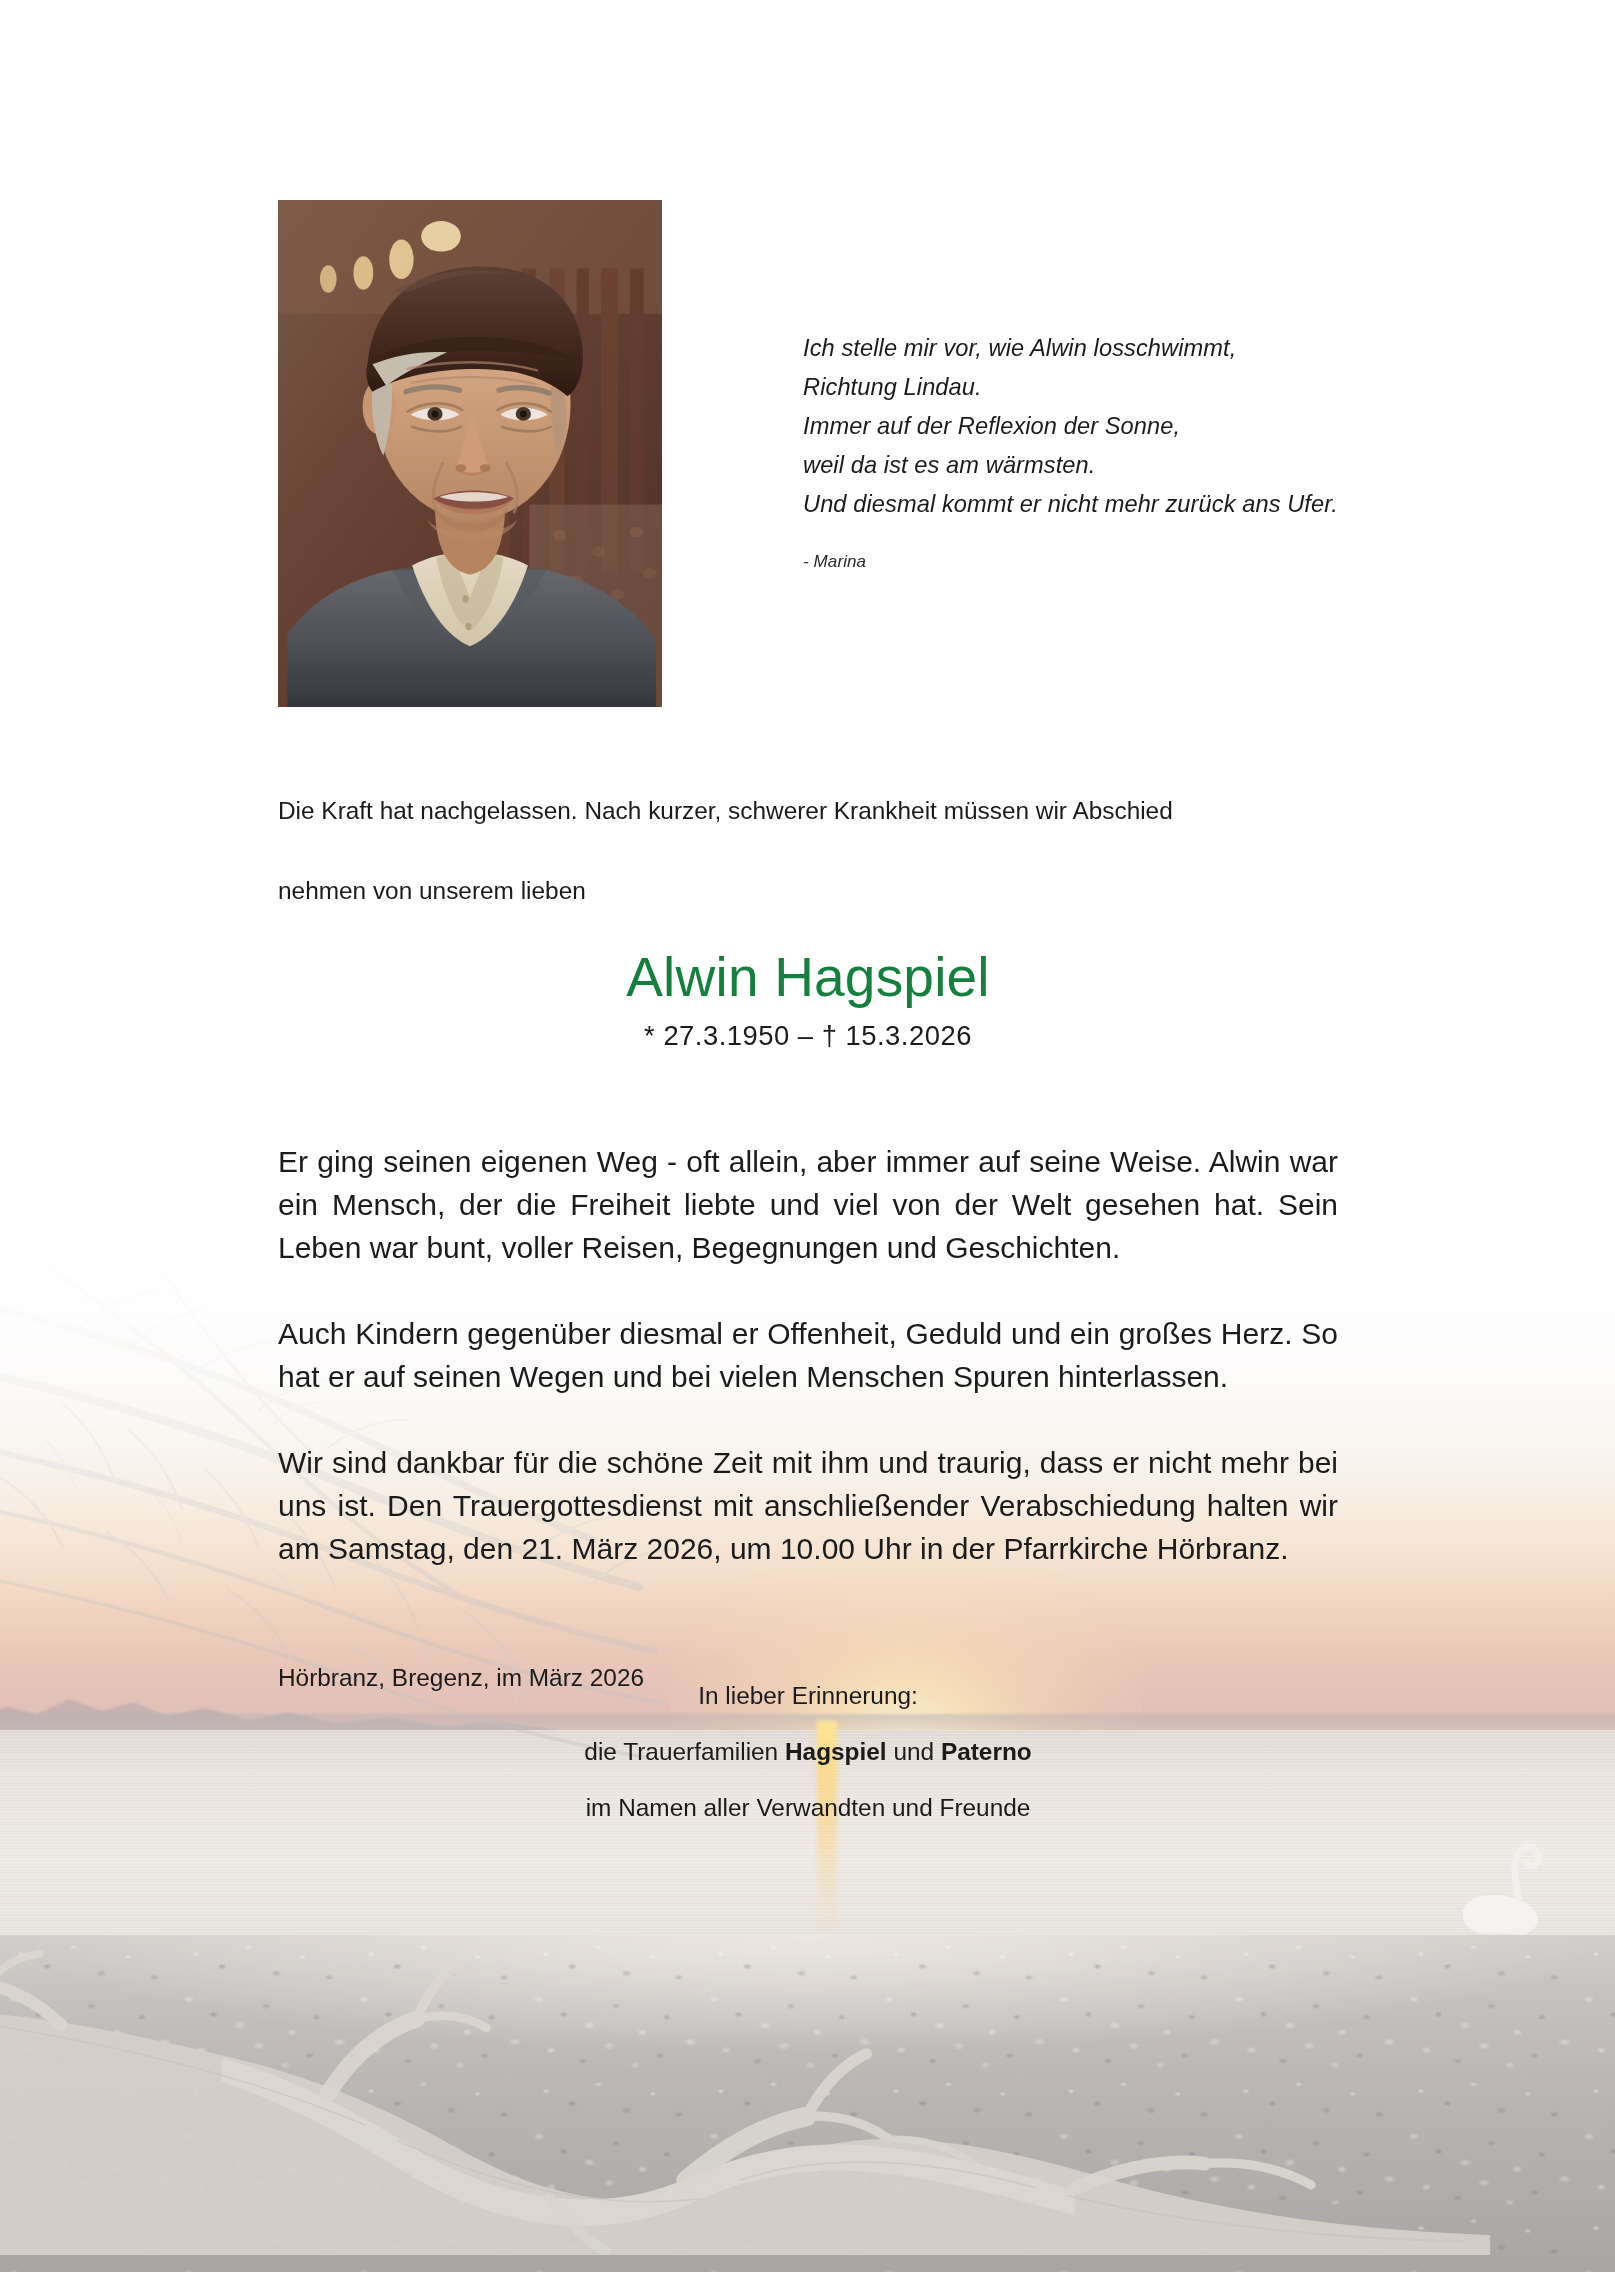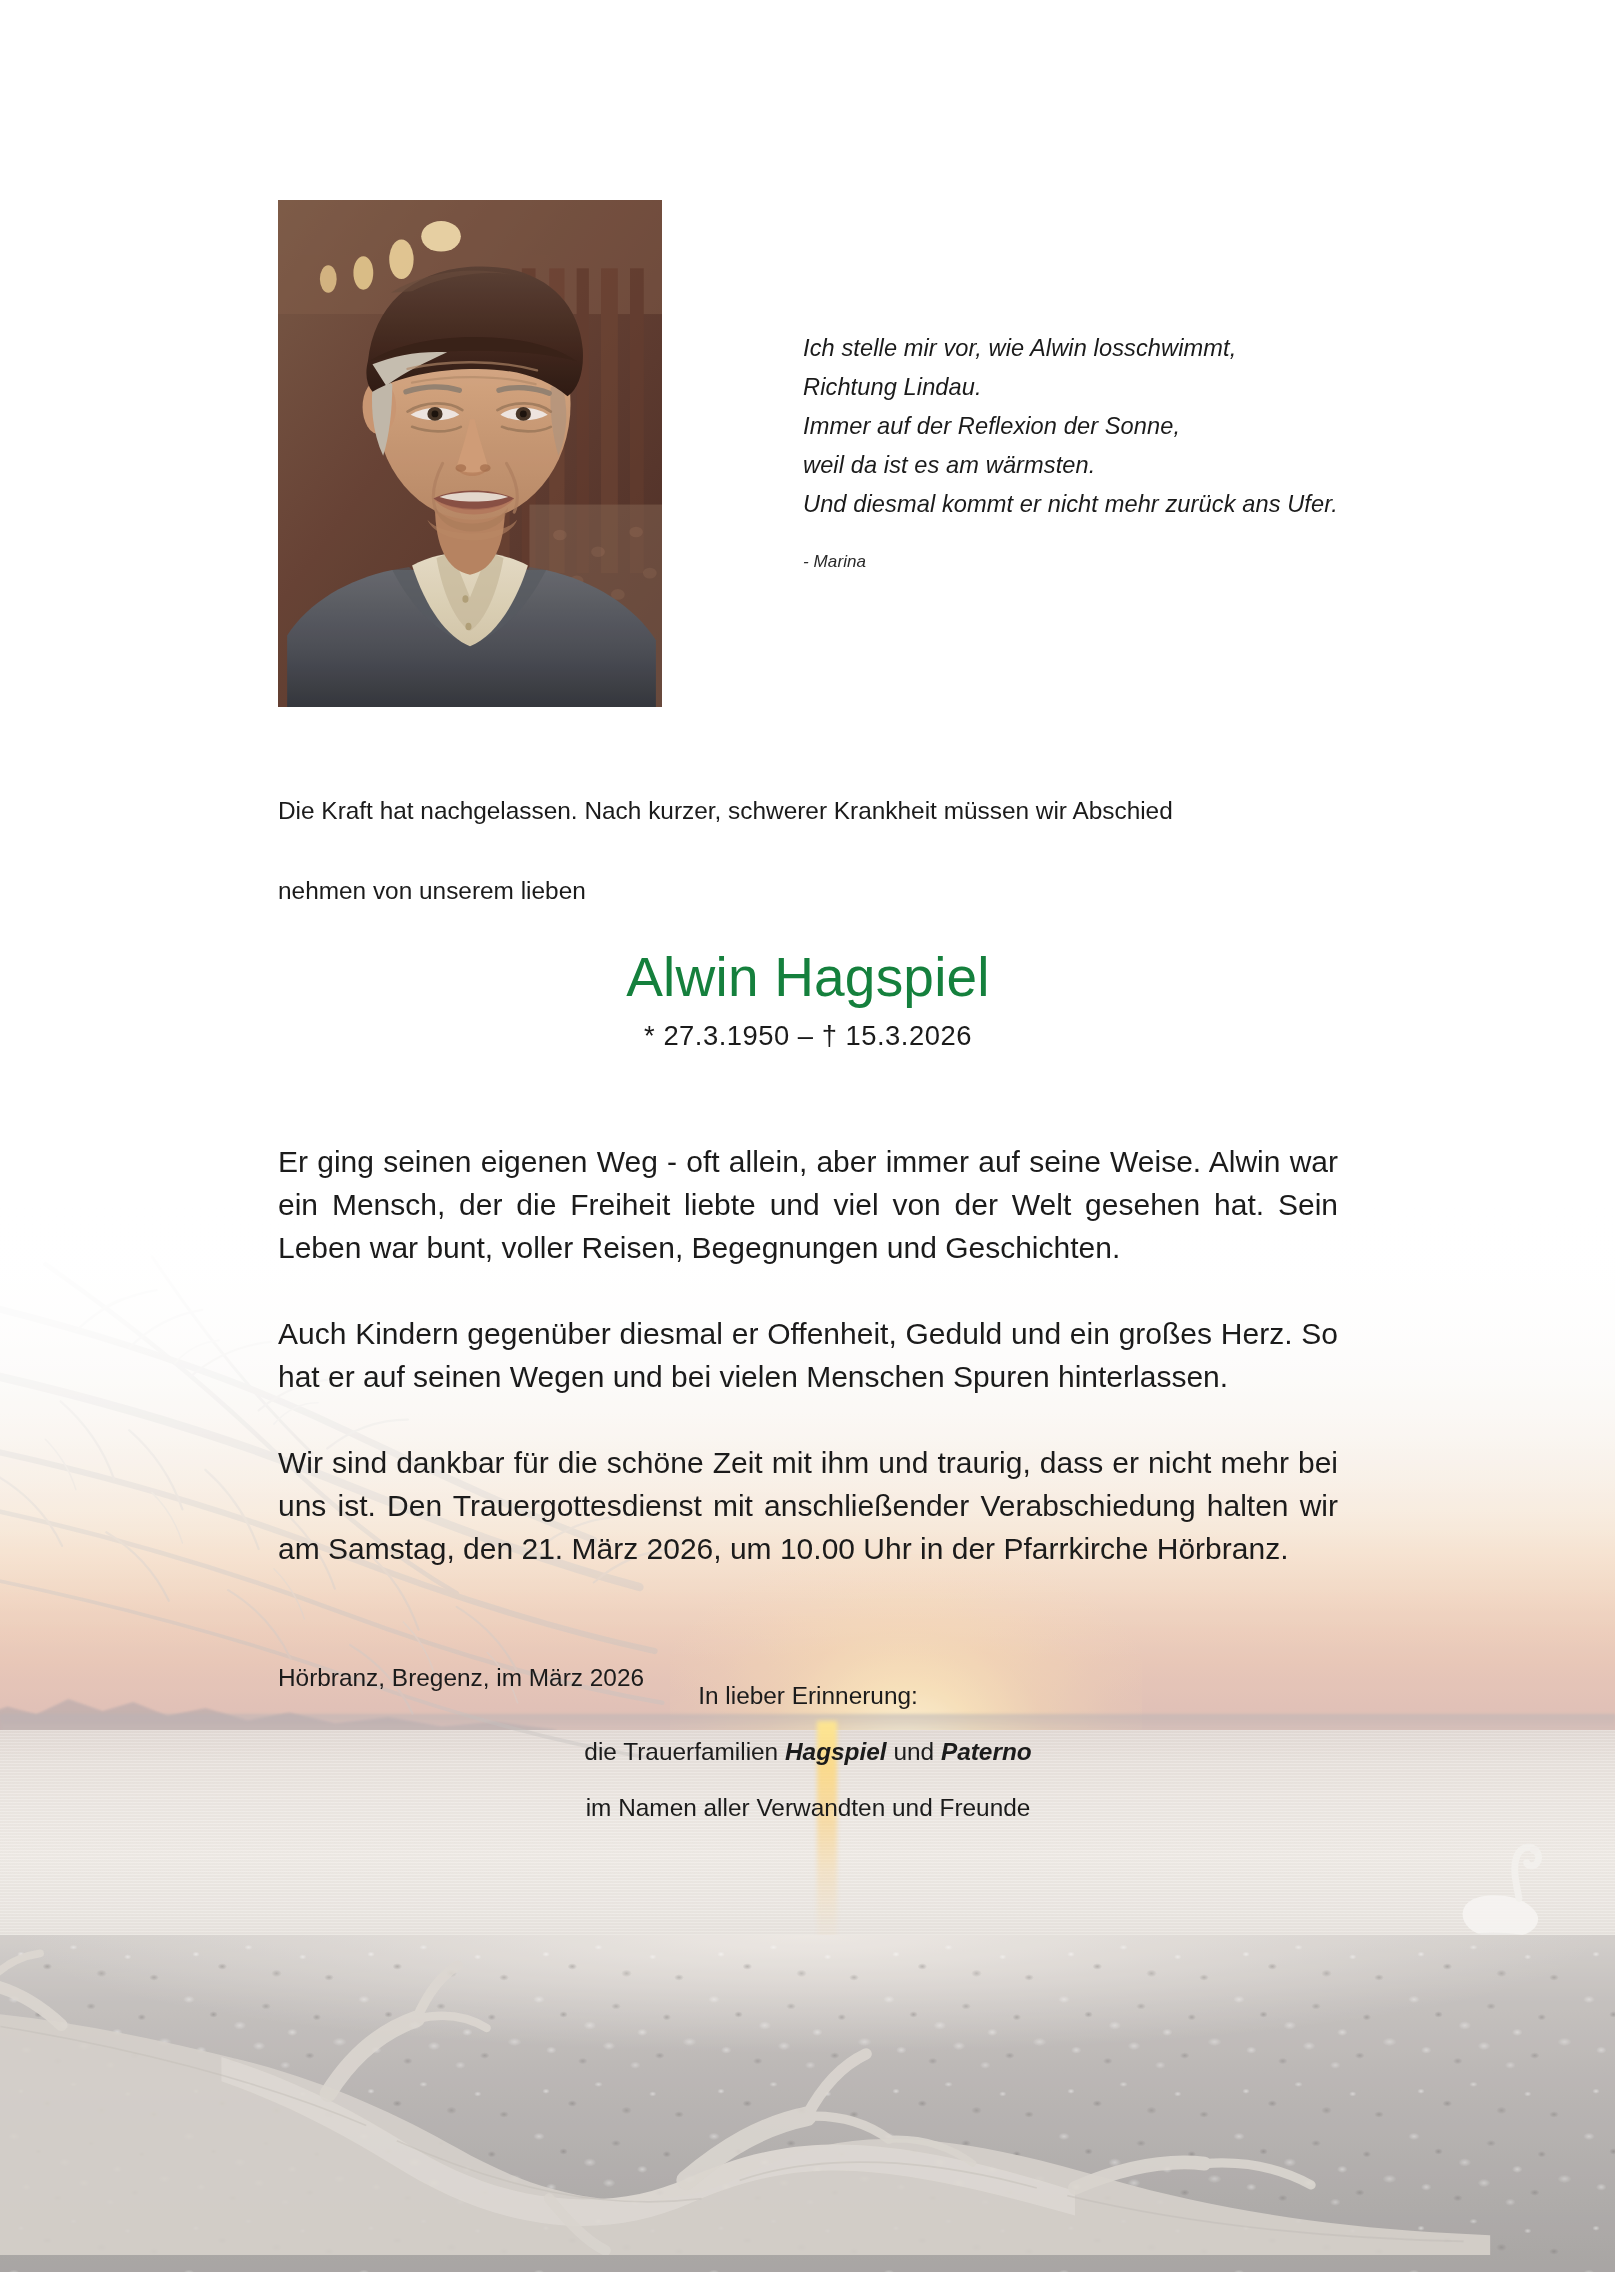--- a/index.html
+++ b/index.html
@@ -336,21 +336,21 @@
   .closing {
     position: absolute;
     left: 0;
     top: 1668px;
     width: 1616px;
     text-align: center;
     font-size: 24.4px;
     line-height: 56px;
     color: #1b1b1b;
   }
-  .closing .strong { font-weight: 700; font-style: italic; }
+  .closing .strong { font-weight: 700; }
 
   
   .logo {
     position: absolute;
     left: 1295px;
     top: 2180px;
     width: 282px;
     height: 73px;
   }
   .logo svg { display: block; width: 100%; height: 100%; }

